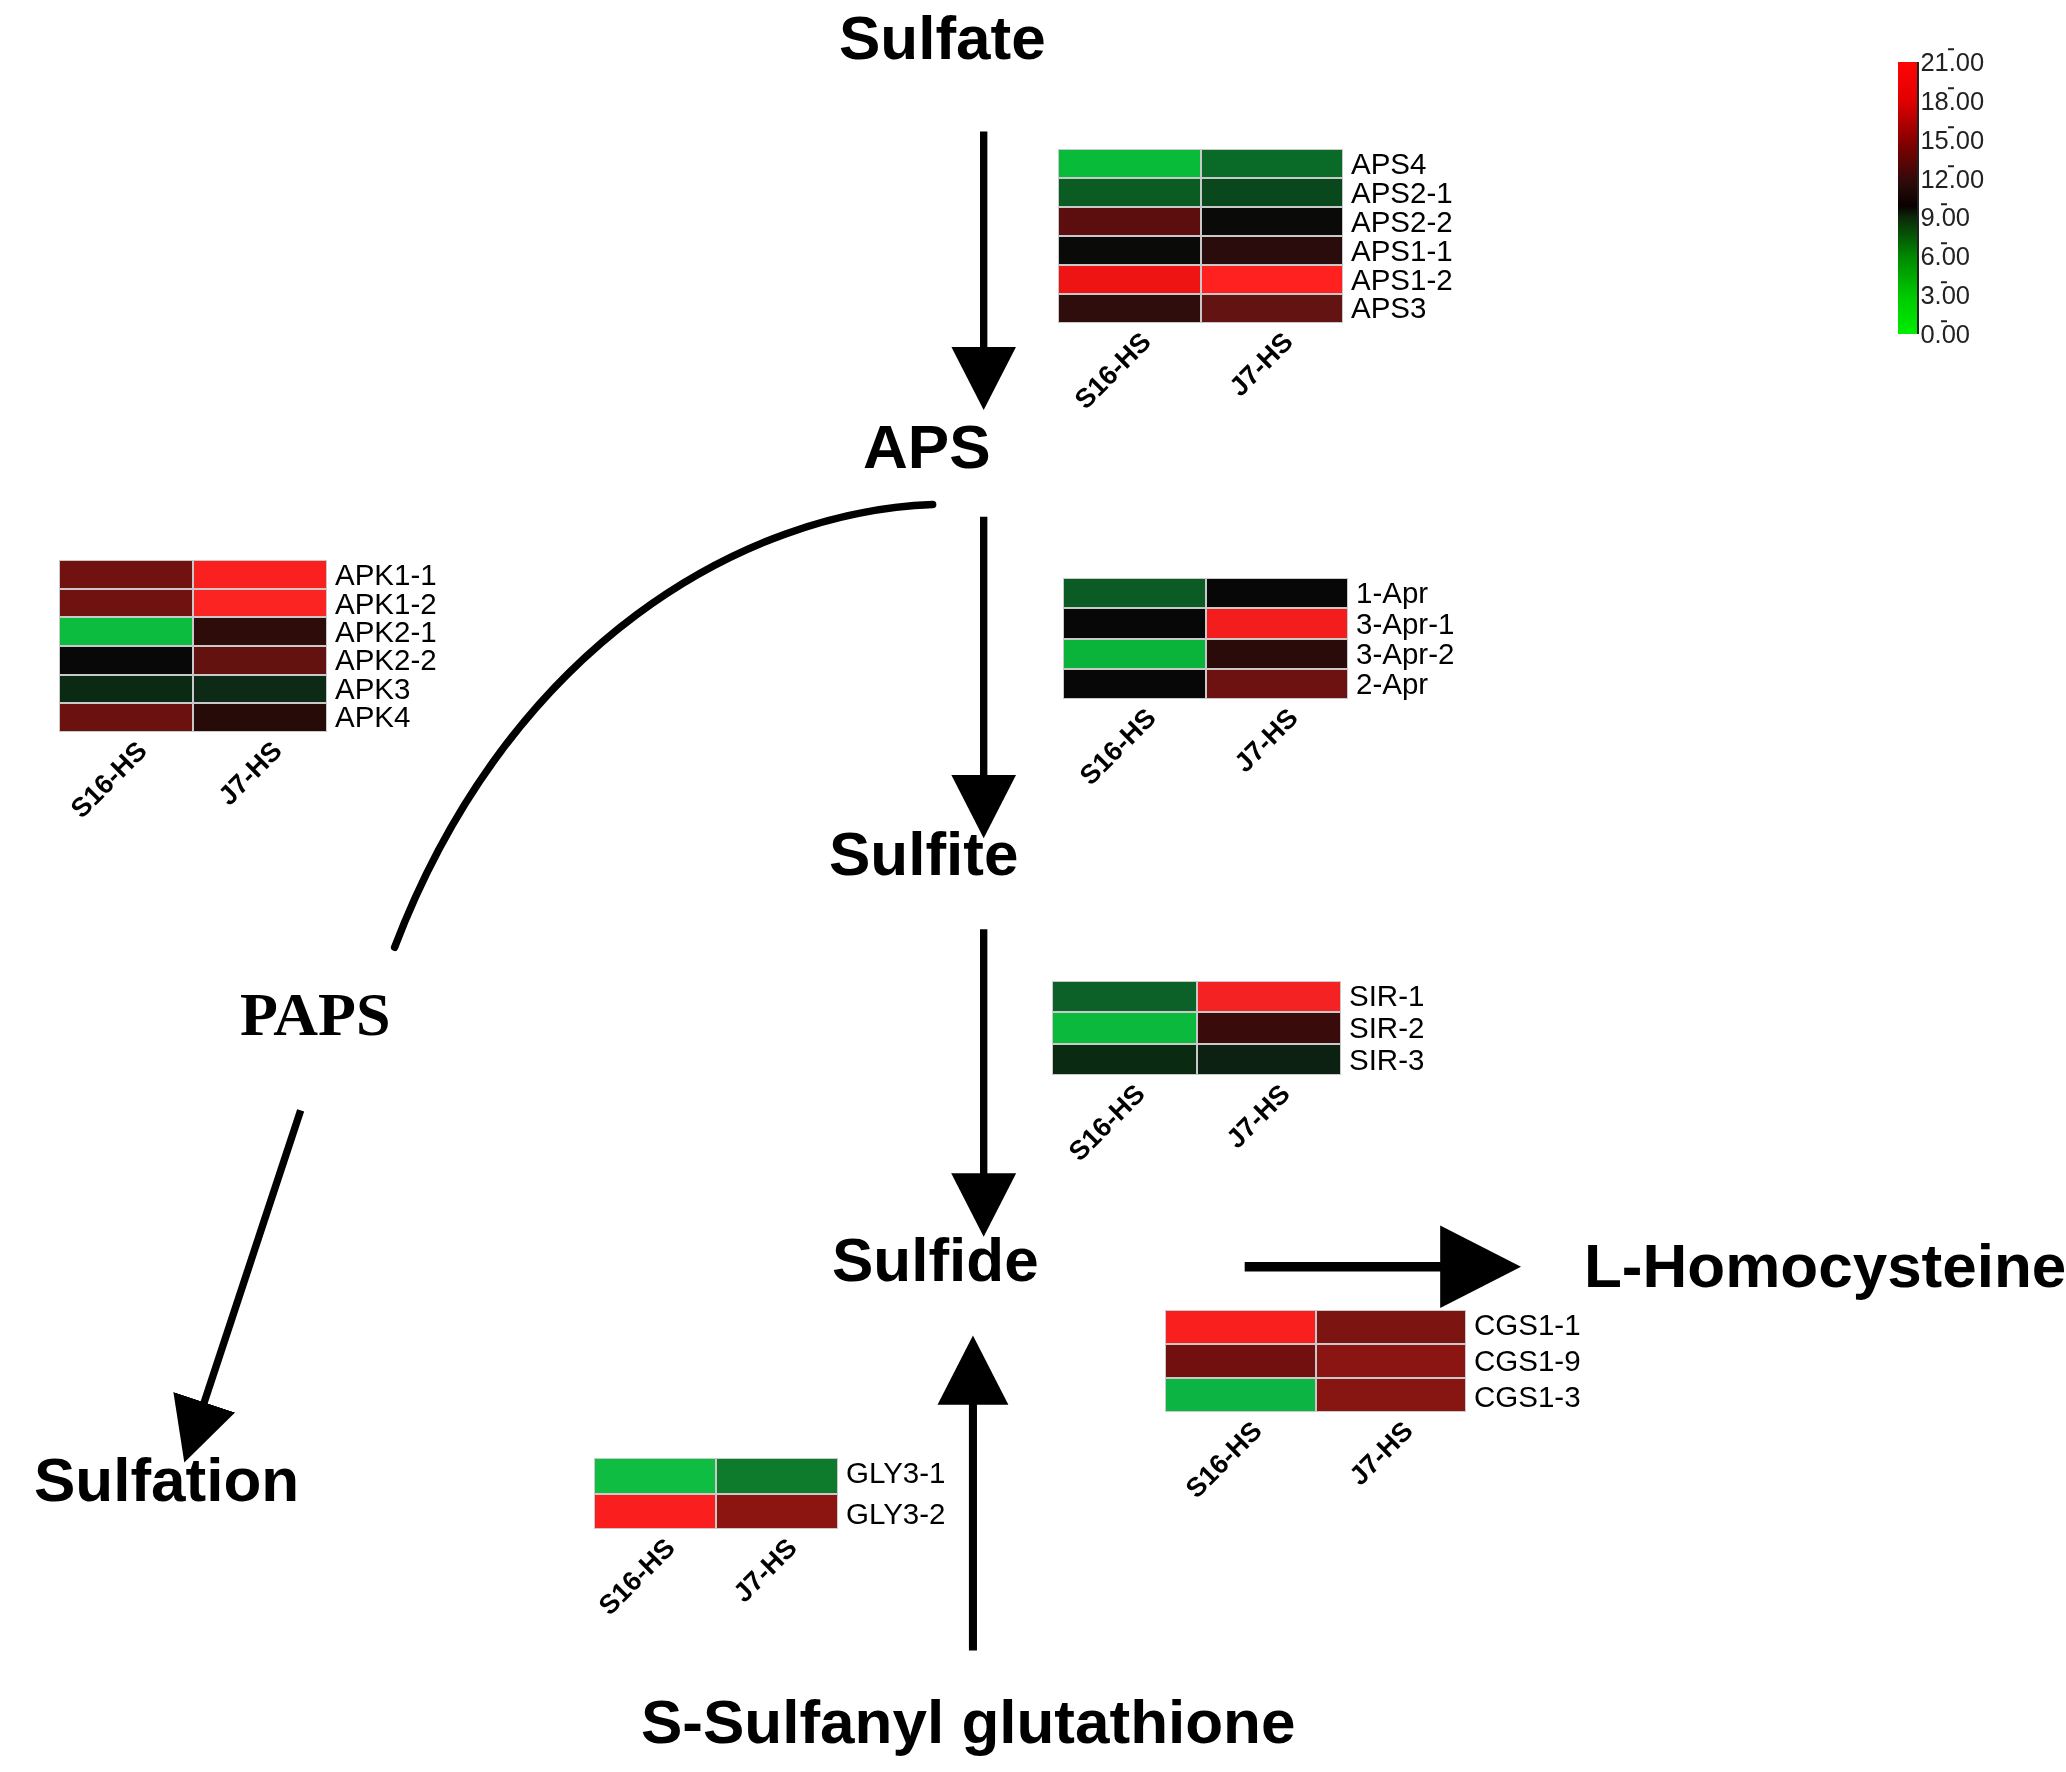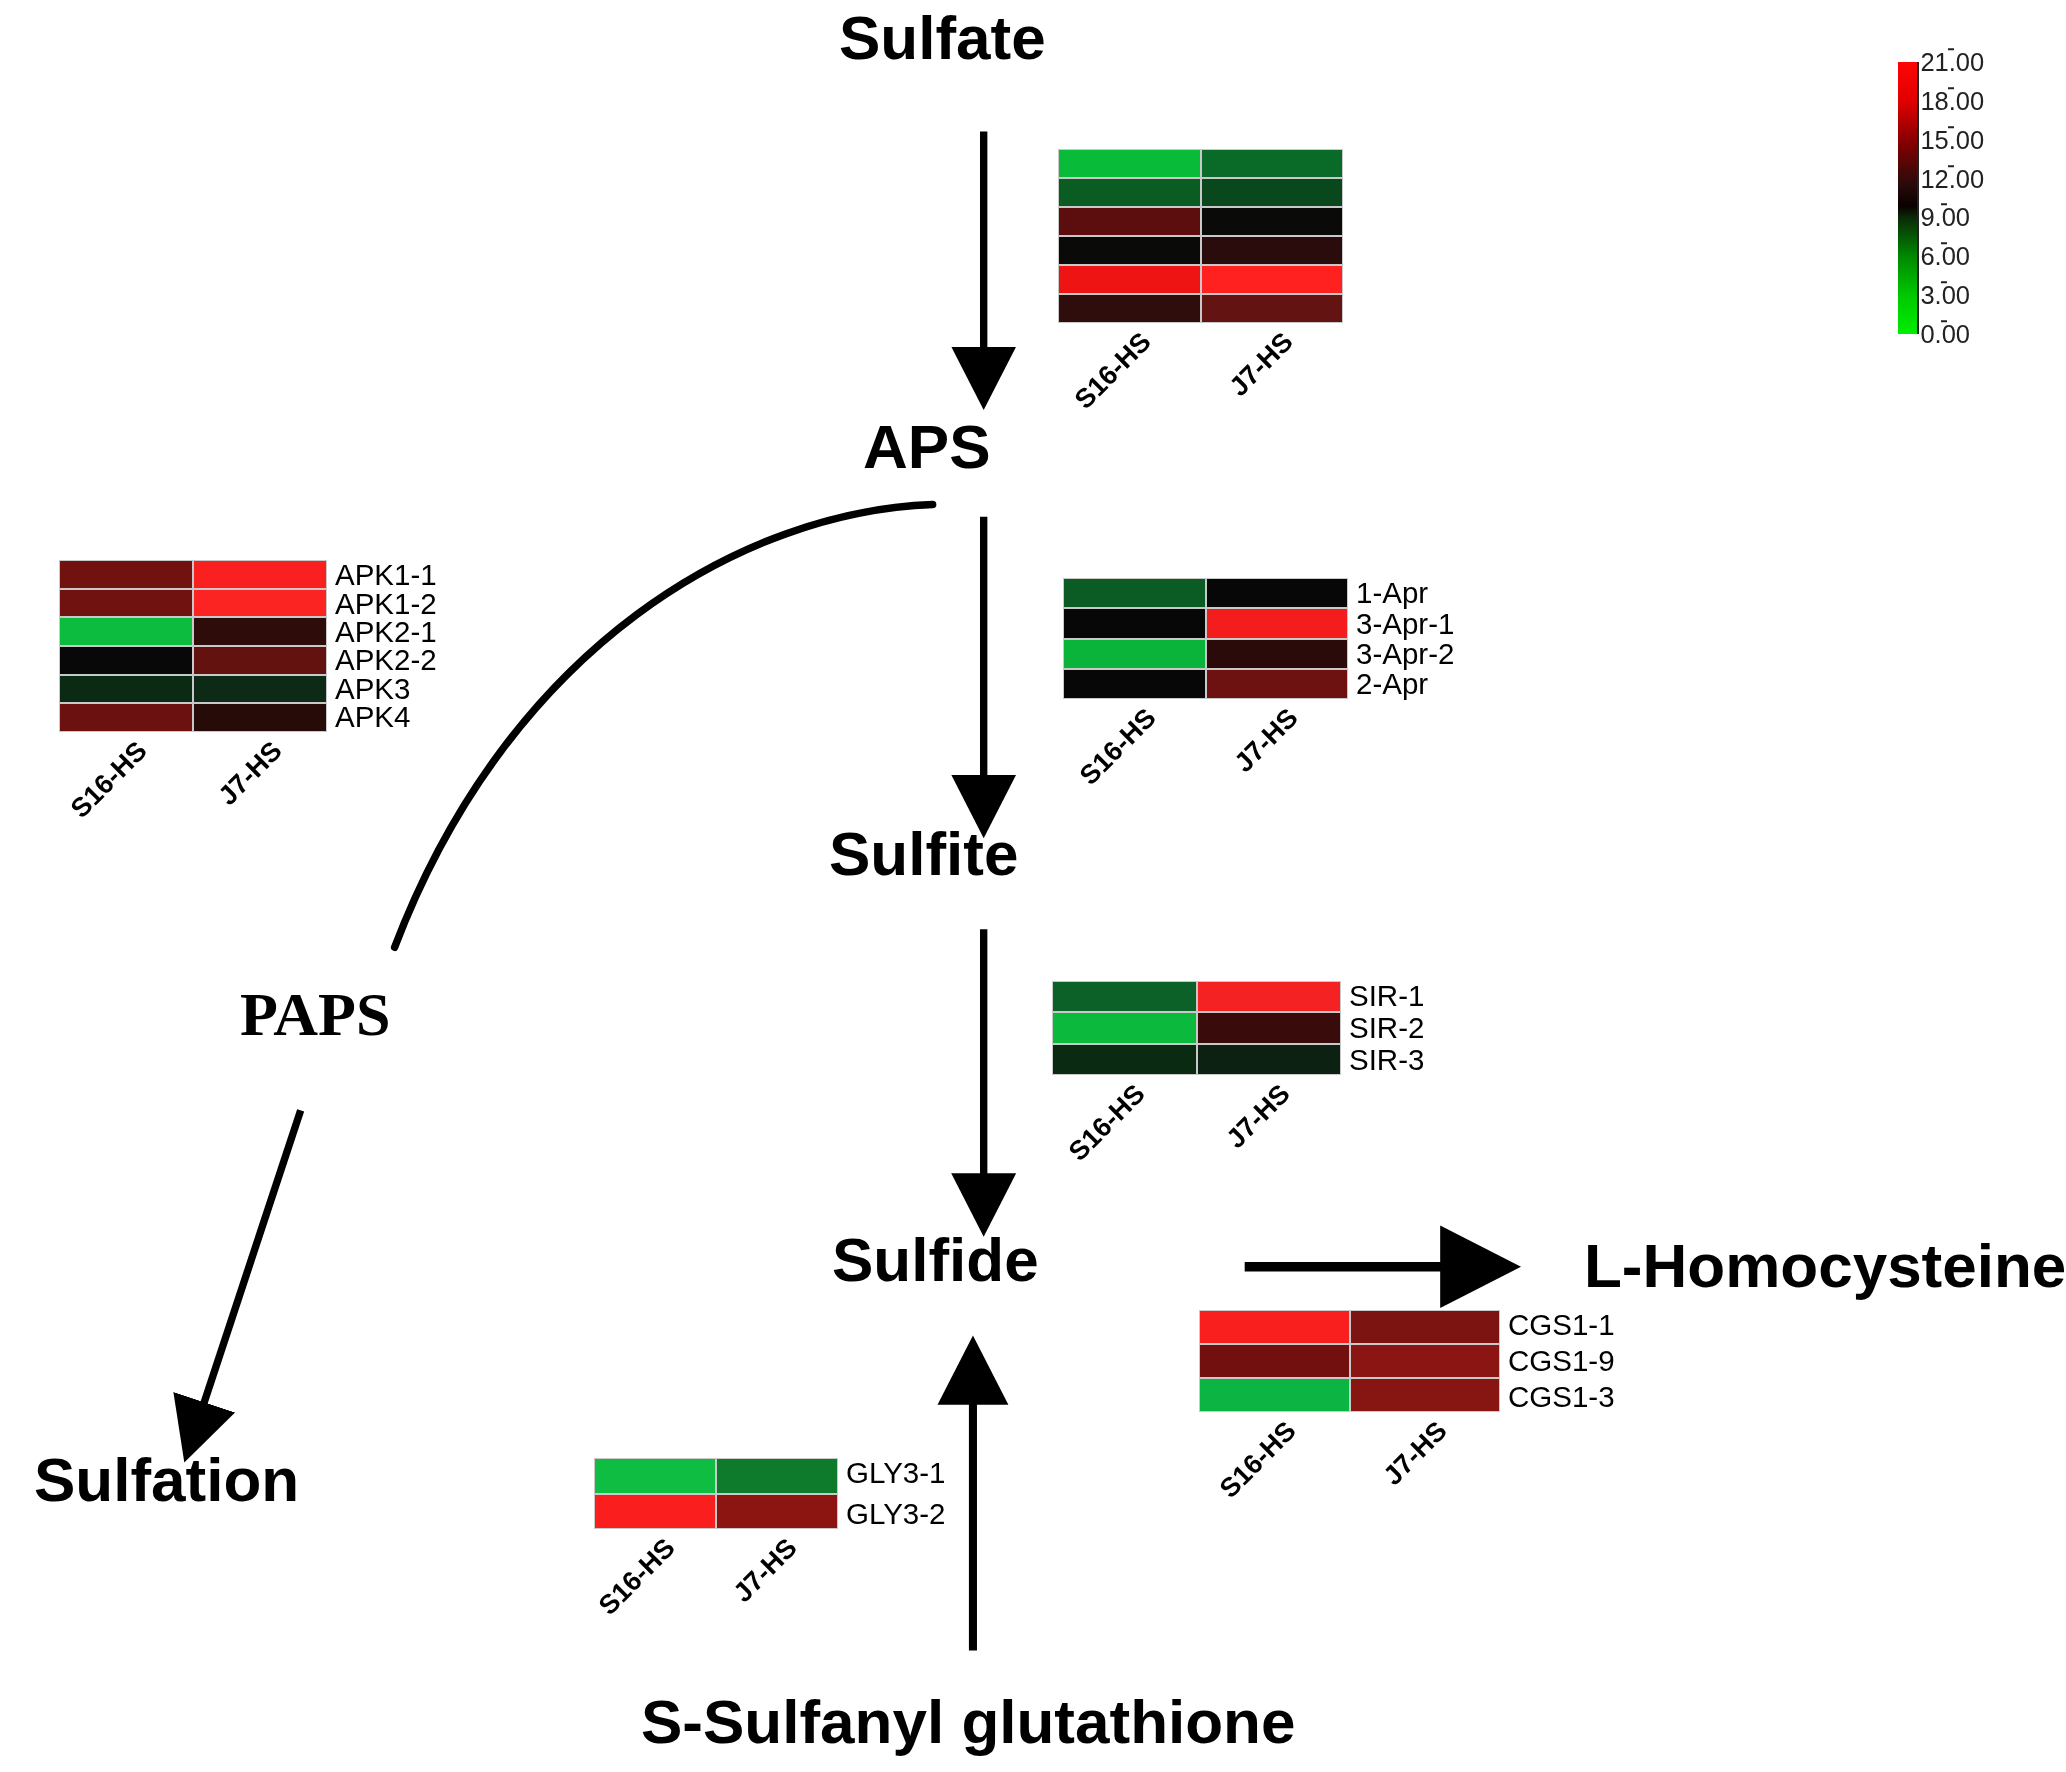--- a/index.html
+++ b/index.html
@@ -173,20 +173,28 @@
       </div>
       <div class="hm-row">
         <span class="cell" style="background:#ef1414"></span>
         <span class="cell" style="background:#ff2020"></span>
       </div>
       <div class="hm-row">
         <span class="cell" style="background:#2f0d0c"></span>
         <span class="cell" style="background:#621312"></span>
       </div>
 
+      <div class="hm-rowlabels">
+        <span class="rowlabel" style="font-size:29.5px; height:27px;">APS4</span>
+        <span class="rowlabel" style="font-size:29.5px; height:27px;">APS2-1</span>
+        <span class="rowlabel" style="font-size:29.5px; height:27px;">APS2-2</span>
+        <span class="rowlabel" style="font-size:29.5px; height:27px;">APS1-1</span>
+        <span class="rowlabel" style="font-size:29.5px; height:27px;">APS1-2</span>
+        <span class="rowlabel" style="font-size:29.5px; height:27px;">APS3</span>
+      </div>
 
       <div class="hm-collabels">
         <span class="collabel" style="left:79px; font-size:27px;">S16-HS</span>
         <span class="collabel" style="left:221px; font-size:27px;">J7-HS</span>
       </div>
     </div>
   </div>
 
   <div class="hm" style="left:1063px; top:578px;">
     <div class="hm-grid" style="width:285px; height:121px;">
@@ -242,21 +250,21 @@
         <span class="rowlabel" style="font-size:29.5px; height:27px;">SIR-3</span>
       </div>
 
       <div class="hm-collabels">
         <span class="collabel" style="left:79px; font-size:27px;">S16-HS</span>
         <span class="collabel" style="left:224px; font-size:27px;">J7-HS</span>
       </div>
     </div>
   </div>
 
-  <div class="hm" style="left:1163px; top:1310px;padding-left:36px;">
+  <div class="hm" style="left:1129px; top:1310px;padding-left:36px;">
     <div class="hm-grid" style="width:301px; height:102px;">
       <div class="hm-row">
         <span class="cell" style="background:#fa1f1f"></span>
         <span class="cell" style="background:#7c1512"></span>
       </div>
       <div class="hm-row">
         <span class="cell" style="background:#71100f"></span>
         <span class="cell" style="background:#8a1512"></span>
       </div>
       <div class="hm-row">

